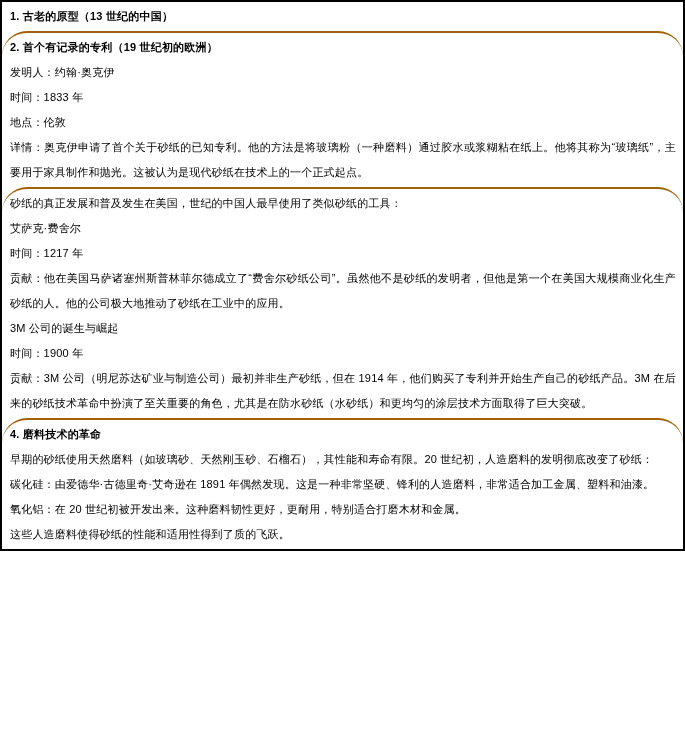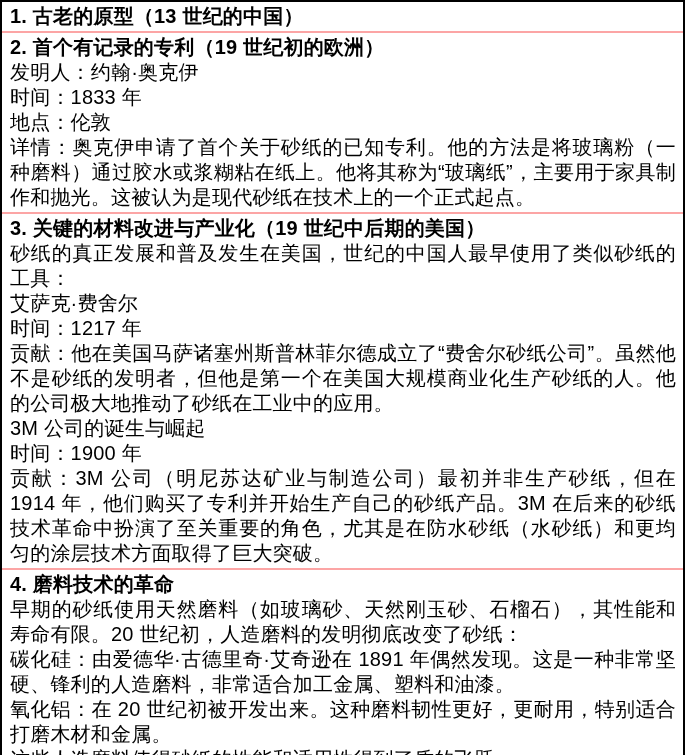--- a/index.html
+++ b/index.html
@@ -16,25 +16,26 @@
   .doc {
     box-sizing: border-box;
     width: 685px;
     border: 2px solid #000000;
     background: #ffffff;
   }
   .sec {
     padding: 2px 7px 2px 8px;
   }
   .sec + .sec {
-    border-top: 2px solid #fca5a5;
+    border-top: 2px solid #a16207;
+    border-radius: 25px;
   }
   .sec p {
     margin: 0;
-    font-size: 20px;
+    font-size: 11px;
     line-height: 25px;
     text-align: justify;
     text-justify: inter-ideograph;
     letter-spacing: 0.2px;
   }
   .sec p.title {
     font-weight: bold;
     text-align: left;
   }
 </style>
@@ -49,21 +50,20 @@
 
   <section class="sec">
     <p class="title">2. 首个有记录的专利（19 世纪初的欧洲）</p>
     <p class="body">发明人：约翰·奥克伊</p>
     <p class="body">时间：1833 年</p>
     <p class="body">地点：伦敦</p>
     <p class="body">详情：奥克伊申请了首个关于砂纸的已知专利。他的方法是将玻璃粉（一种磨料）通过胶水或浆糊粘在纸上。他将其称为“玻璃纸”，主要用于家具制作和抛光。这被认为是现代砂纸在技术上的一个正式起点。</p>
   </section>
 
   <section class="sec">
-    <p class="title">3. 关键的材料改进与产业化（19 世纪中后期的美国）</p>
     <p class="body">砂纸的真正发展和普及发生在美国，世纪的中国人最早使用了类似砂纸的工具：</p>
     <p class="body">艾萨克·费舍尔</p>
     <p class="body">时间：1217 年</p>
     <p class="body">贡献：他在美国马萨诸塞州斯普林菲尔德成立了“费舍尔砂纸公司”。虽然他不是砂纸的发明者，但他是第一个在美国大规模商业化生产砂纸的人。他的公司极大地推动了砂纸在工业中的应用。</p>
     <p class="body">3M 公司的诞生与崛起</p>
     <p class="body">时间：1900 年</p>
     <p class="body">贡献：3M 公司（明尼苏达矿业与制造公司）最初并非生产砂纸，但在 1914 年，他们购买了专利并开始生产自己的砂纸产品。3M 在后来的砂纸技术革命中扮演了至关重要的角色，尤其是在防水砂纸（水砂纸）和更均匀的涂层技术方面取得了巨大突破。</p>
   </section>
 
   <section class="sec">

